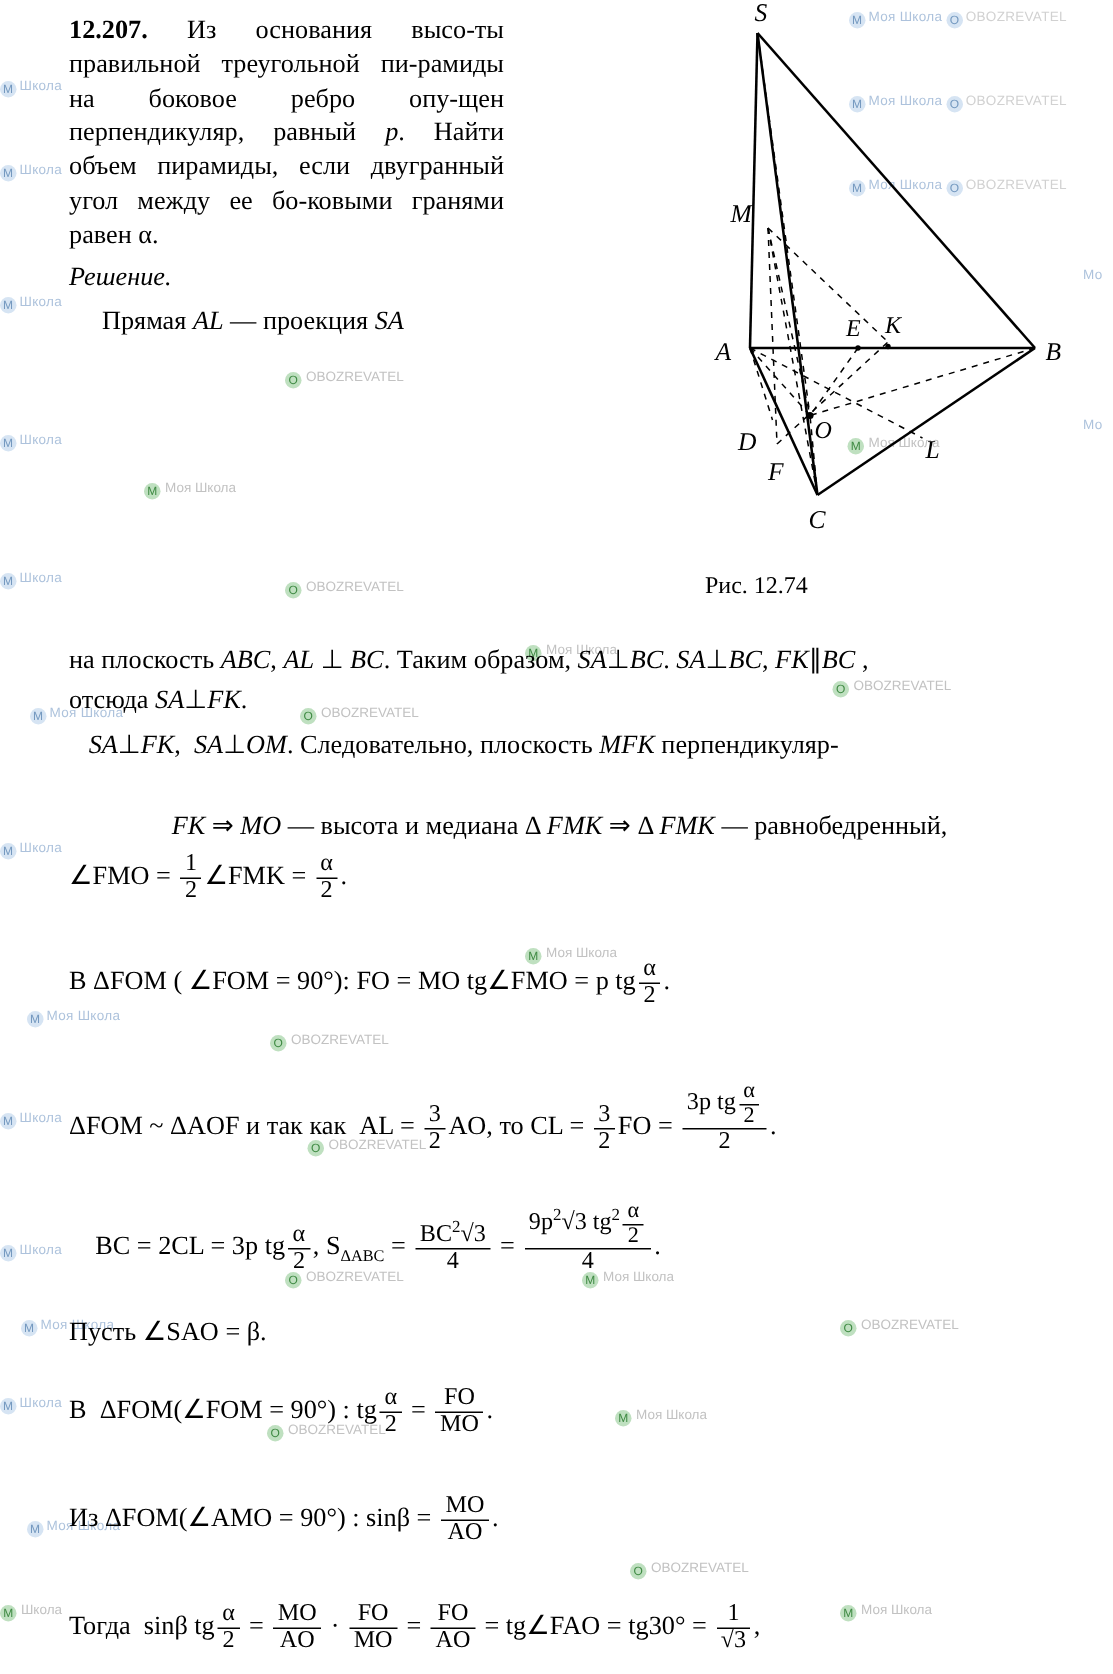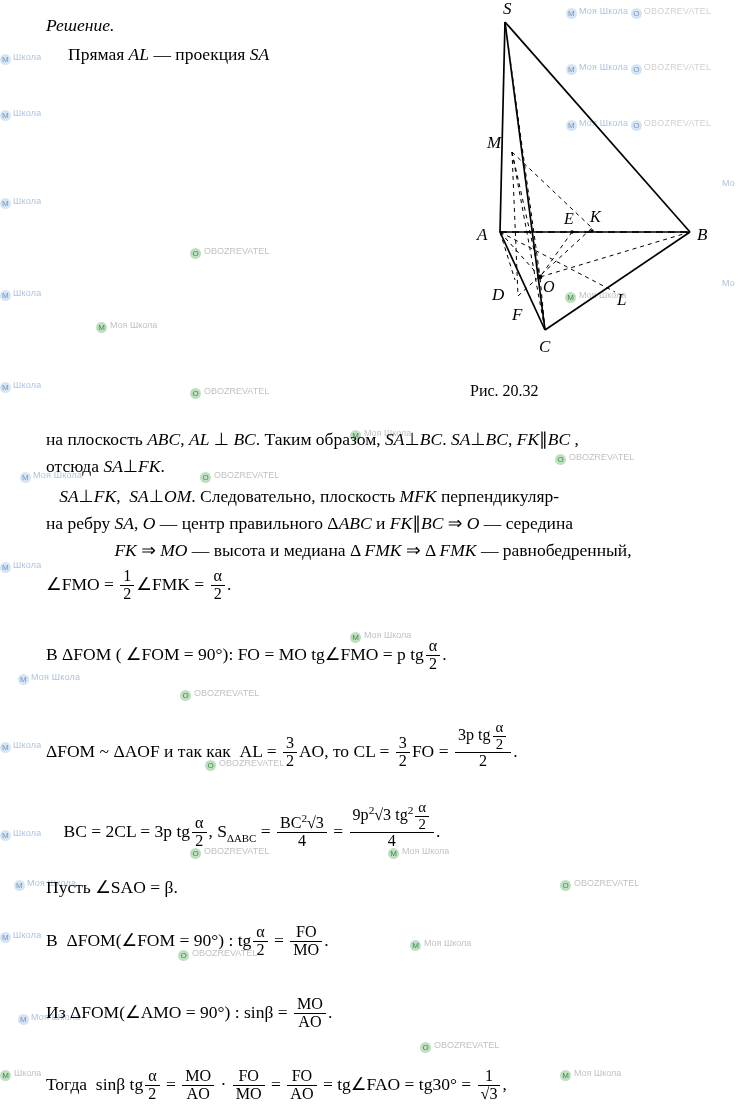--- a/index.html
+++ b/index.html
@@ -159,20 +159,21 @@
     <div class="wm" style="left:0px;top:930px;"><span class="circ">М</span><span class="blue">Школа</span></div>
     <div class="wm-green" style="left:178px;top:948px;"><span class="g">О</span>OBOZREVATEL</div>
     <div class="wm-green" style="left:410px;top:938px;"><span class="g">М</span>Моя Школа</div>
     <div class="wm" style="left:18px;top:1012px;"><span class="circ">М</span><span class="blue">Моя Школа</span></div>
     <div class="wm-green" style="left:420px;top:1040px;"><span class="g">О</span>OBOZREVATEL</div>
     <div class="wm-green" style="left:0px;top:1068px;"><span class="g">М</span>Школа</div>
     <div class="wm-green" style="left:560px;top:1068px;"><span class="g">М</span>Моя Школа</div>
   </div>
 
   <div class="col-left">
+    <p class="para"><span class="bold">12.207.</span> Из основания высо-ты правильной треугольной пи-рамиды на боковое ребро опу-щен перпендикуляр, равный <span class="it">p</span>. Найти объем пирамиды, если двугранный угол между ее бо-ковыми гранями равен α.</p>
     <p class="para" style="margin-top:6px"><span class="it">Решение.</span></p>
     <p class="para indent" style="margin-top:6px">Прямая <span class="it">AL</span> — проекция <span class="it">SA</span></p>
   </div>
 
   <div class="figure">
     <svg width="400" height="410" viewBox="0 0 400 410">
 
       <polyline points="160,232 350,232" fill="none" stroke="#000" stroke-width="1.6"></polyline>
       <polyline points="160,232 165,22" fill="none" stroke="#000" stroke-width="1.6" opacity="0"></polyline>
 
@@ -215,26 +216,25 @@
       <text x="357" y="240" font-family="Liberation Serif, serif" font-size="17" font-style="italic">B</text>
       <text x="224" y="224" font-family="Liberation Serif, serif" font-size="16" font-style="italic">E</text>
       <text x="250" y="222" font-family="Liberation Serif, serif" font-size="16" font-style="italic">K</text>
       <text x="203" y="292" font-family="Liberation Serif, serif" font-size="16" font-style="italic">O</text>
       <text x="152" y="300" font-family="Liberation Serif, serif" font-size="17" font-style="italic">D</text>
       <text x="172" y="320" font-family="Liberation Serif, serif" font-size="17" font-style="italic">F</text>
       <text x="277" y="305" font-family="Liberation Serif, serif" font-size="17" font-style="italic">L</text>
       <text x="199" y="352" font-family="Liberation Serif, serif" font-size="17" font-style="italic">C</text>
     </svg>
   </div>
-  <div class="figcap">Рис. 20.32</div>
+  <div class="figcap">Рис. 12.74</div>
 
   <div class="fw" style="top:428px;">на плоскость <span class="it">ABC</span>, <span class="it">AL</span> ⊥ <span class="it">BC</span>. Таким образом, <span class="it">SA</span>⊥<span class="it">BC</span>. <span class="it">SA</span>⊥<span class="it">BC</span>, <span class="it">FK</span>∥<span class="it">BC</span> ,</div>
   <div class="fw" style="top:455px;">отсюда <span class="it">SA</span>⊥<span class="it">FK</span>.</div>
   <div class="fw" style="top:485px;">&nbsp;&nbsp;&nbsp;<span class="it">SA</span>⊥<span class="it">FK</span>, &nbsp;<span class="it">SA</span>⊥<span class="it">OM</span>. Следовательно, плоскость <span class="it">MFK</span> перпендикуляр-</div>
-  <div class="fw" style="top:512px;">на ребру <span class="it">SA</span>, <span class="it">O</span> — центр правильного Δ<span class="it">ABC</span> и <span class="it">FK</span>∥<span class="it">BC</span> ⇒ <span class="it">O</span> — середина</div>
   <div class="fw" style="top:539px;text-align:center;"><span class="it">FK</span> ⇒ <span class="it">MO</span> — высота и медиана Δ <span class="it">FMK</span> ⇒ Δ <span class="it">FMK</span> — равнобедренный,</div>
 
   <div class="fw" style="top:568px;">
     <span class="mi">∠FMO</span> = <span class="frac"><span class="num">1</span><span class="den">2</span></span><span class="mi">∠FMK</span> = <span class="frac"><span class="num">α</span><span class="den">2</span></span>.
   </div>
 
   <div class="fw" style="top:638px;">
     В <span class="mi">ΔFOM</span> ( <span class="mi">∠FOM</span> = 90°): <span class="mi">FO</span> = <span class="mi">MO</span> tg<span class="mi">∠FMO</span> = <span class="mi">p</span> tg<span class="frac"><span class="num">α</span><span class="den">2</span></span>.
   </div>
 

